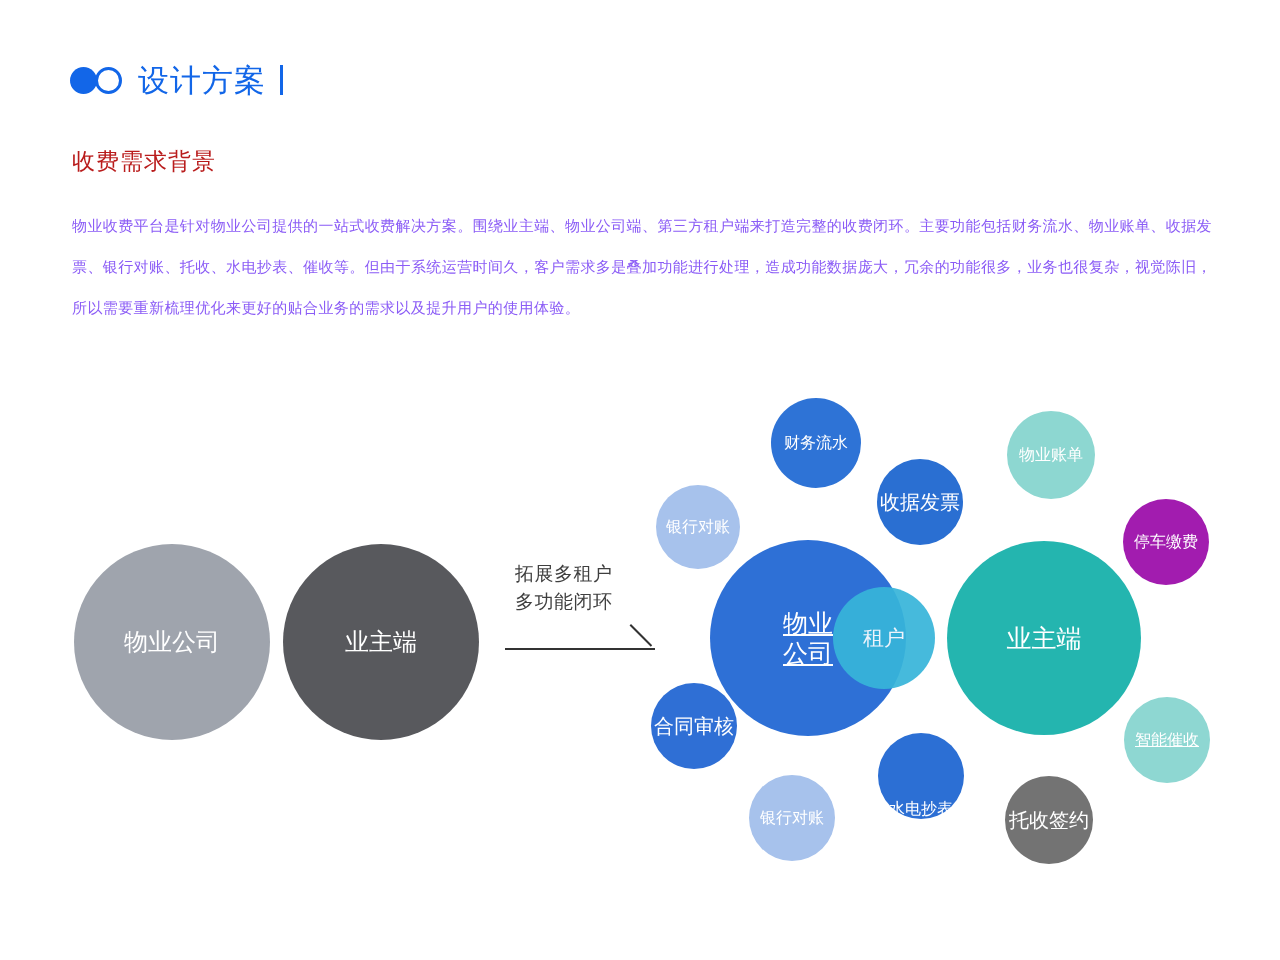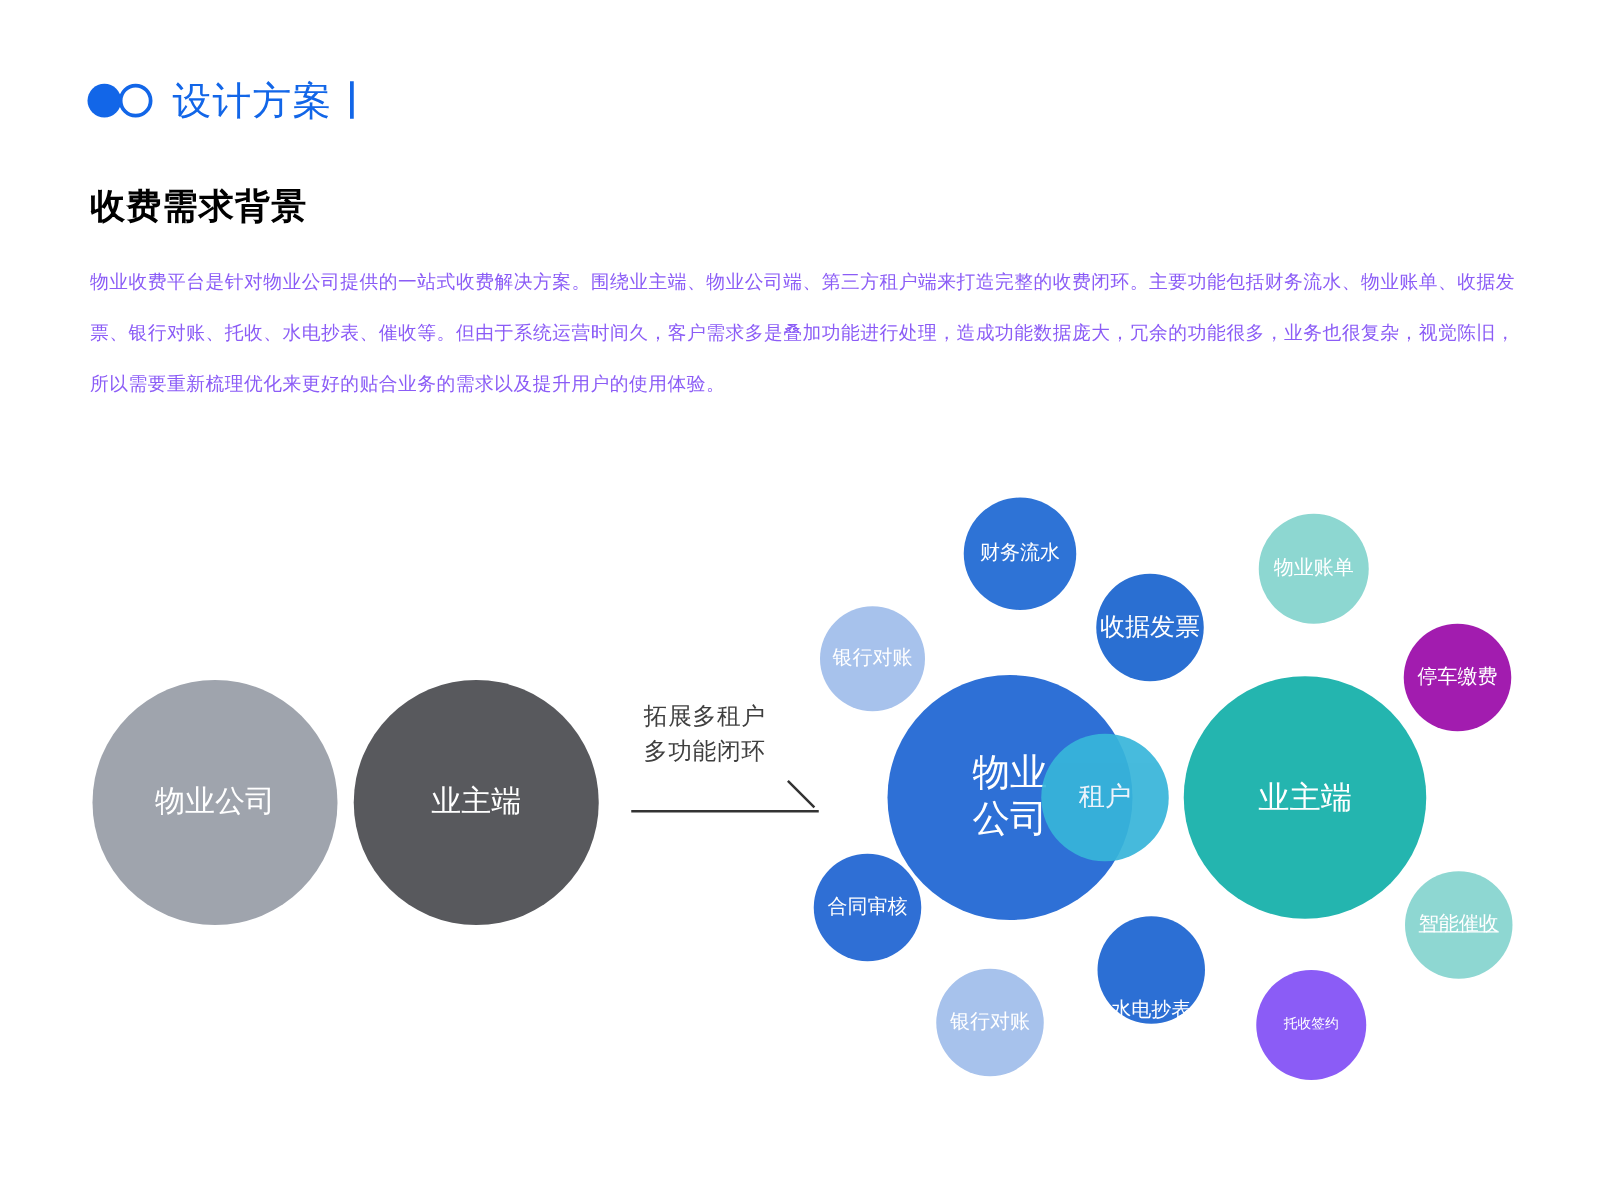--- a/index.html
+++ b/index.html
@@ -65,23 +65,23 @@
     color: #1a1a1a;
     letter-spacing: 1px;
     line-height: 1;
   }
 
   
   .section-heading {
     position: absolute;
     left: 72px;
     top: 146px;
-    font-size: 28px;
-    font-weight: bold;
-    color: #000000;
+    font-size: 23px;
+    font-weight: normal;
+    color: #b91c1c;
     letter-spacing: 1px;
   }
   .body-paragraph {
     position: absolute;
     left: 72px;
     top: 205px;
     width: 1140px;
     font-size: 15px;
     line-height: 41px;
     color: #8b5cf6;
@@ -197,36 +197,36 @@
       </div>
       <div class="bubble" style="left: 1007px; top: 31px; width: 88px; height: 88px; background: rgb(141, 215, 209); font-size: 16px;">
         <span>物业账单</span>
       </div>
       <div class="bubble" style="left: 1123px; top: 119px; width: 86px; height: 86px; background: #a21caf; font-size: 16px;">
         <span>停车缴费</span>
       </div>
       <div class="bubble" style="left: 1124px; top: 317px; width: 86px; height: 86px; background: rgb(142, 215, 210); font-size: 16px; text-decoration: underline;">
         <span>智能催收</span>
       </div>
-      <div class="bubble" style="left: 1005px; top: 396px; width: 88px; height: 88px; background: #8b5cf6; font-size: 11px;">
+      <div class="bubble" style="left: 1005px; top: 396px; width: 88px; height: 88px; background: #737373; font-size: 20px;">
         <span>托收签约</span>
       </div>
       <div class="bubble" style="left: 878px; top: 353px; width: 86px; height: 86px; background: rgb(44, 111, 212); font-size: 16px; align-items: flex-end;">
         <span>水电抄表</span>
       </div>
       <div class="bubble" style="left: 749px; top: 395px; width: 86px; height: 86px; background: rgb(167, 194, 236); font-size: 16px;">
         <span>银行对账</span>
       </div>
-      <div class="bubble" style="left: 651px; top: 303px; width: 86px; height: 86px; background: rgb(47, 111, 213); font-size: 16px;">
+      <div class="bubble" style="left: 651px; top: 303px; width: 86px; height: 86px; background: rgb(47, 111, 213); font-size: 20px;">
         <span>合同审核</span>
       </div>
       <div class="bubble" style="left: 947px; top: 161px; width: 194px; height: 194px; background: rgb(36, 181, 175); font-size: 25px;">
         <span>业主端</span>
       </div>
-      <div class="bubble" style="left: 710px; top: 160px; width: 196px; height: 196px; background: rgb(46, 112, 214); font-size: 30px;">
+      <div class="bubble" style="left: 710px; top: 160px; width: 196px; height: 196px; background: rgb(46, 112, 214); font-size: 25px; text-decoration: underline;">
         <div>
           <span>物业</span>
           <span>公司</span>
         </div>
       </div>
       <div class="bubble" style="left: 833px; top: 207px; width: 102px; height: 102px; background: rgb(55, 181, 218); font-size: 21px; opacity: 0.92;">
         <span>租户</span>
       </div>
     </div>
 </div>

